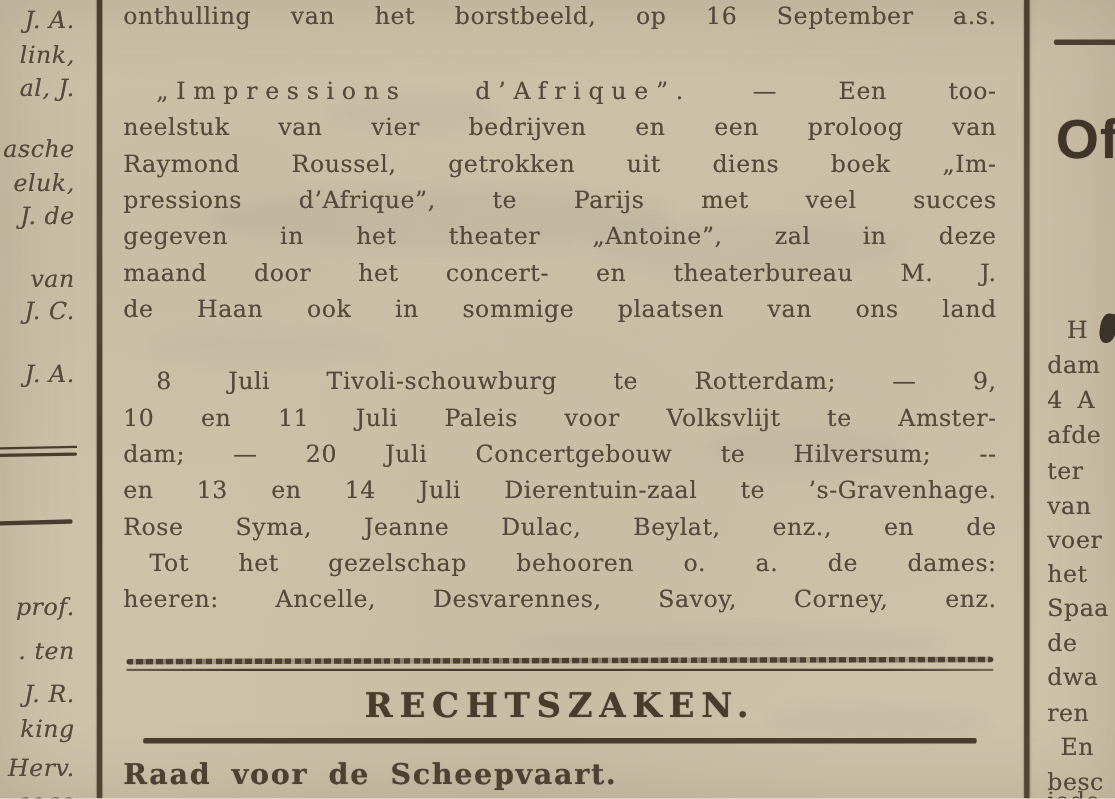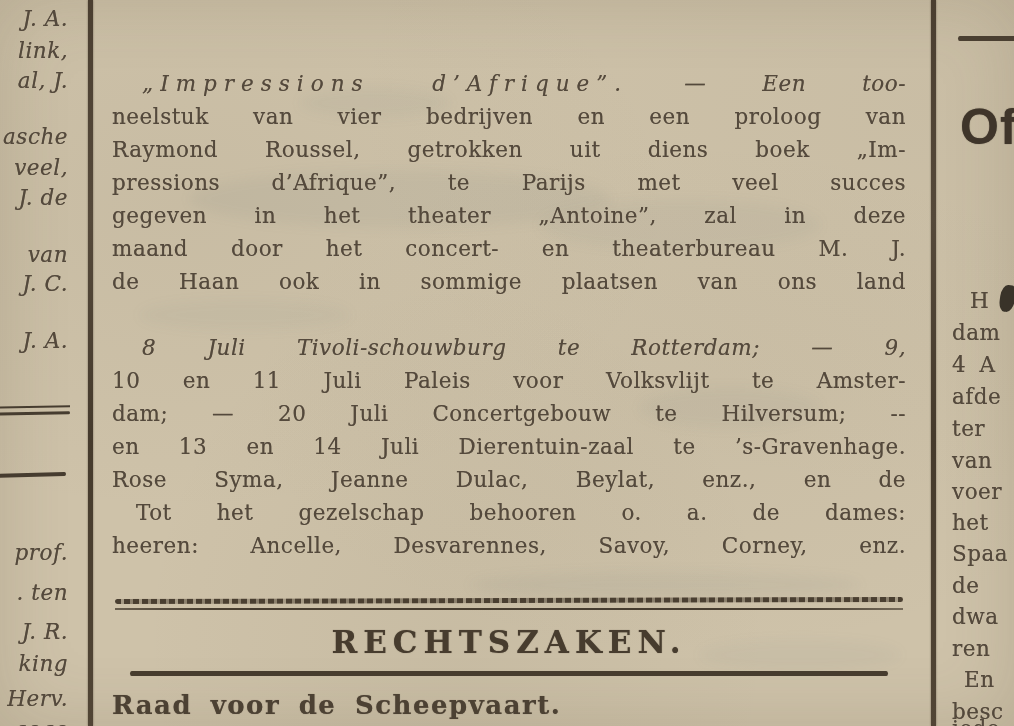--- a/index.html
+++ b/index.html
@@ -37,21 +37,21 @@
   
   .main{position:absolute;left:112px;top:0;width:794px;height:726px;}
   .para{position:absolute;left:0;width:100%;}
   .jl,.ll{
     height:33px;line-height:31px;font-size:21.5px;letter-spacing:.5px;
     word-spacing:5px;white-space:nowrap;
     text-shadow:0 0 .6px rgba(60,50,38,.5);
   }
   .jl{white-space:normal;text-align:justify;text-align-last:justify;overflow:hidden;}
   .ll{text-align:left;word-spacing:18px;}
-  .ind{padding-left:30px;font-style:italic;}
+  .ind{padding-left:30px;}
   .ind2{padding-left:24px;}
   .spaced{letter-spacing:7px;}
   .deco{position:absolute;left:3px;width:788px;}
   .deco-top{
     height:5px;border-radius:3px;transform:skewY(-.15deg);
     background:repeating-linear-gradient(90deg,#4a3f31 0 6px,rgba(74,63,49,.3) 6px 9px,#4a3f31 9px 15px,rgba(74,63,49,.5) 15px 18px);
   }
   .deco-bot{height:2px;margin-top:5px;background:linear-gradient(90deg,rgba(70,60,47,.75),#463c2f 12%,#463c2f 88%,rgba(70,60,47,.65));}
   .sect-h{
     position:absolute;left:0;width:100%;text-align:center;
@@ -94,21 +94,21 @@
   <div class="smudge" style="left:640px;top:388px;width:180px;height:40px;background:rgba(104,116,112,.06);"></div>
   <div class="smudge" style="left:470px;top:572px;width:390px;height:26px;background:rgba(104,116,112,.07);"></div>
   <div class="smudge" style="left:140px;top:300px;width:210px;height:30px;background:rgba(104,116,112,.05);"></div>
   <div class="smudge" style="left:700px;top:640px;width:200px;height:30px;background:rgba(104,116,112,.05);"></div>
 
   <div class="lcol">
     <div class="lfrag" style="top:6px">J. A.</div>
     <div class="lfrag" style="top:38px">link,</div>
     <div class="lfrag" style="top:68px">al, J.</div>
     <div class="lfrag" style="top:124px">asche</div>
-    <div class="lfrag" style="top:155px">veel,</div>
+    <div class="lfrag" style="top:155px">eluk,</div>
     <div class="lfrag" style="top:185px">J. de</div>
     <div class="lfrag" style="top:242px">van</div>
     <div class="lfrag" style="top:271px">J. C.</div>
     <div class="lfrag" style="top:328px">J. A.</div>
     <div class="lrule-a" style="top:406px">
         <div class="t"></div>
         <div class="b"></div>
       </div>
     <div class="lrule-b" style="top:473px"></div>
     <div class="lfrag" style="top:540px">prof.</div>
@@ -117,20 +117,23 @@
     <div class="lfrag" style="top:651px">king</div>
     <div class="lfrag" style="top:686px">Herv.</div>
     <div class="lfrag" style="top:717px">gege</div>
   </div>
 
   <div class="vsep" style="left:88px"></div>
   <div class="vsep" style="left:931px"></div>
 
   <div class="main">
 
+    <div class="para" style="top:0">
+      <div class="jl">onthulling van het borstbeeld, op 16 September a.s.</div>
+    </div>
 
     <div class="para" style="top:68px">
       <div class="jl ind"><span class="spaced">„Impressions d’Afrique”.</span> <span>— Een too-</span></div>
       <div class="jl">neelstuk van vier bedrijven en een proloog van</div>
       <div class="jl">Raymond Roussel, getrokken uit diens boek „Im-</div>
       <div class="jl">pressions d’Afrique”, te Parijs met veel succes</div>
       <div class="jl">gegeven in het theater „Antoine”, zal in deze</div>
       <div class="jl">maand door het concert- en theaterbureau M. J.</div>
       <div class="jl">de Haan ook in sommige plaatsen van ons land</div>
     </div>

